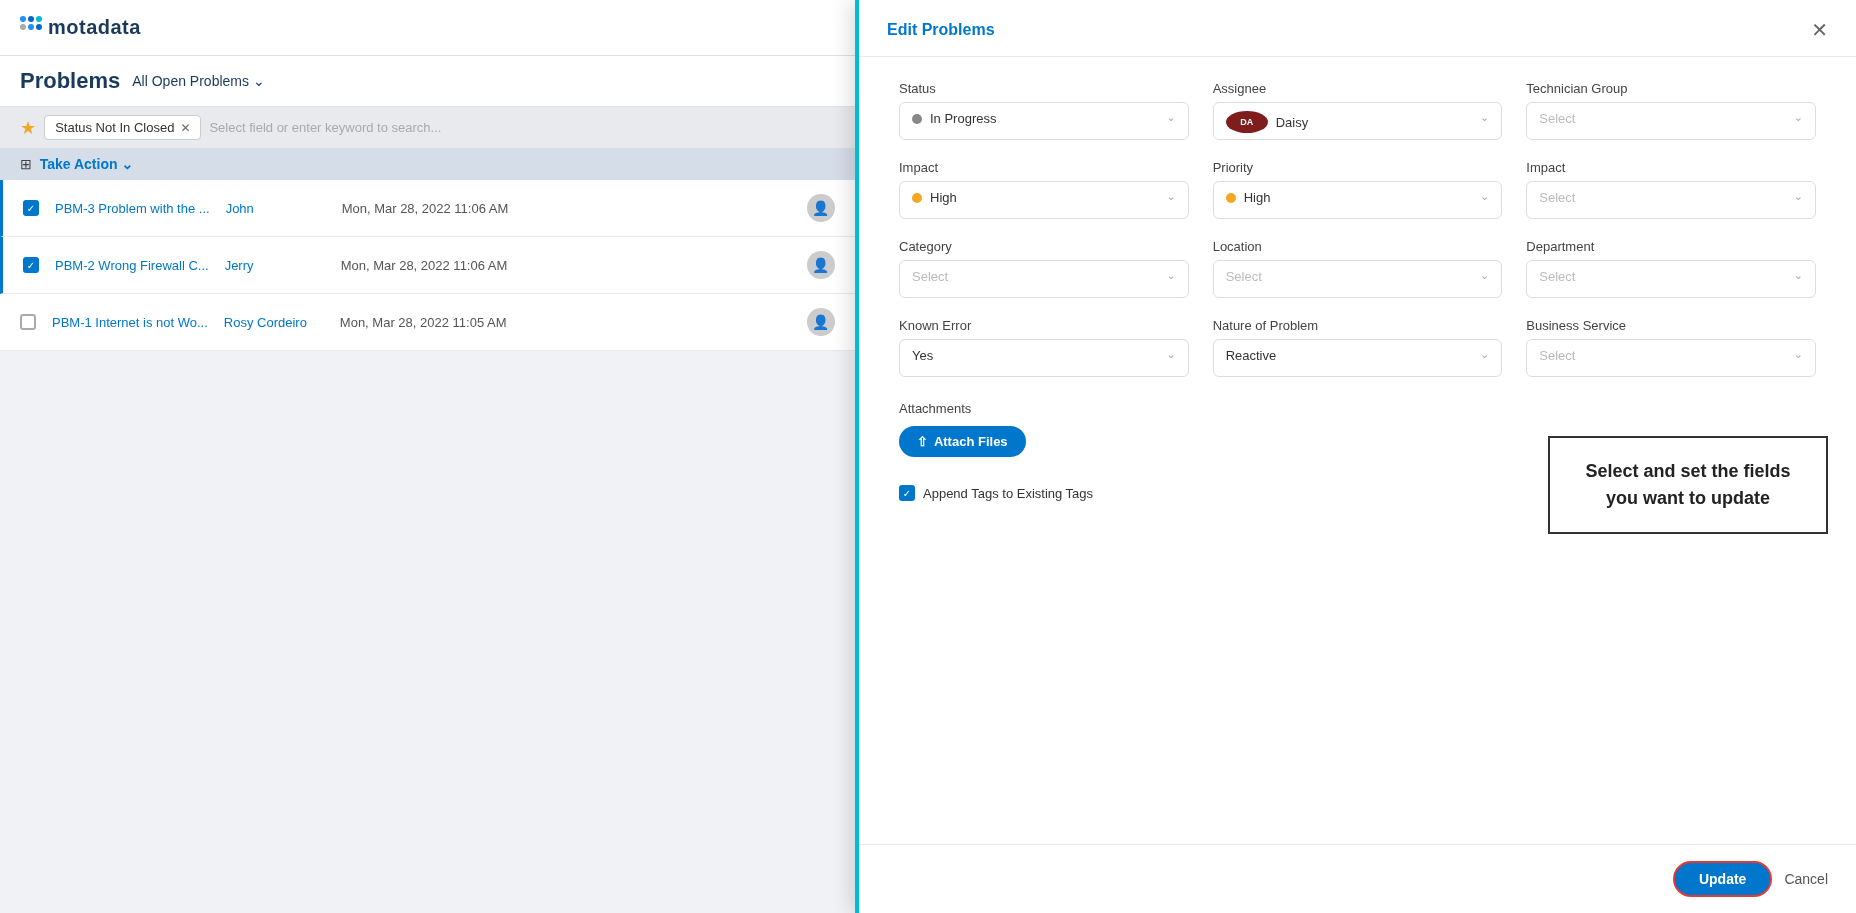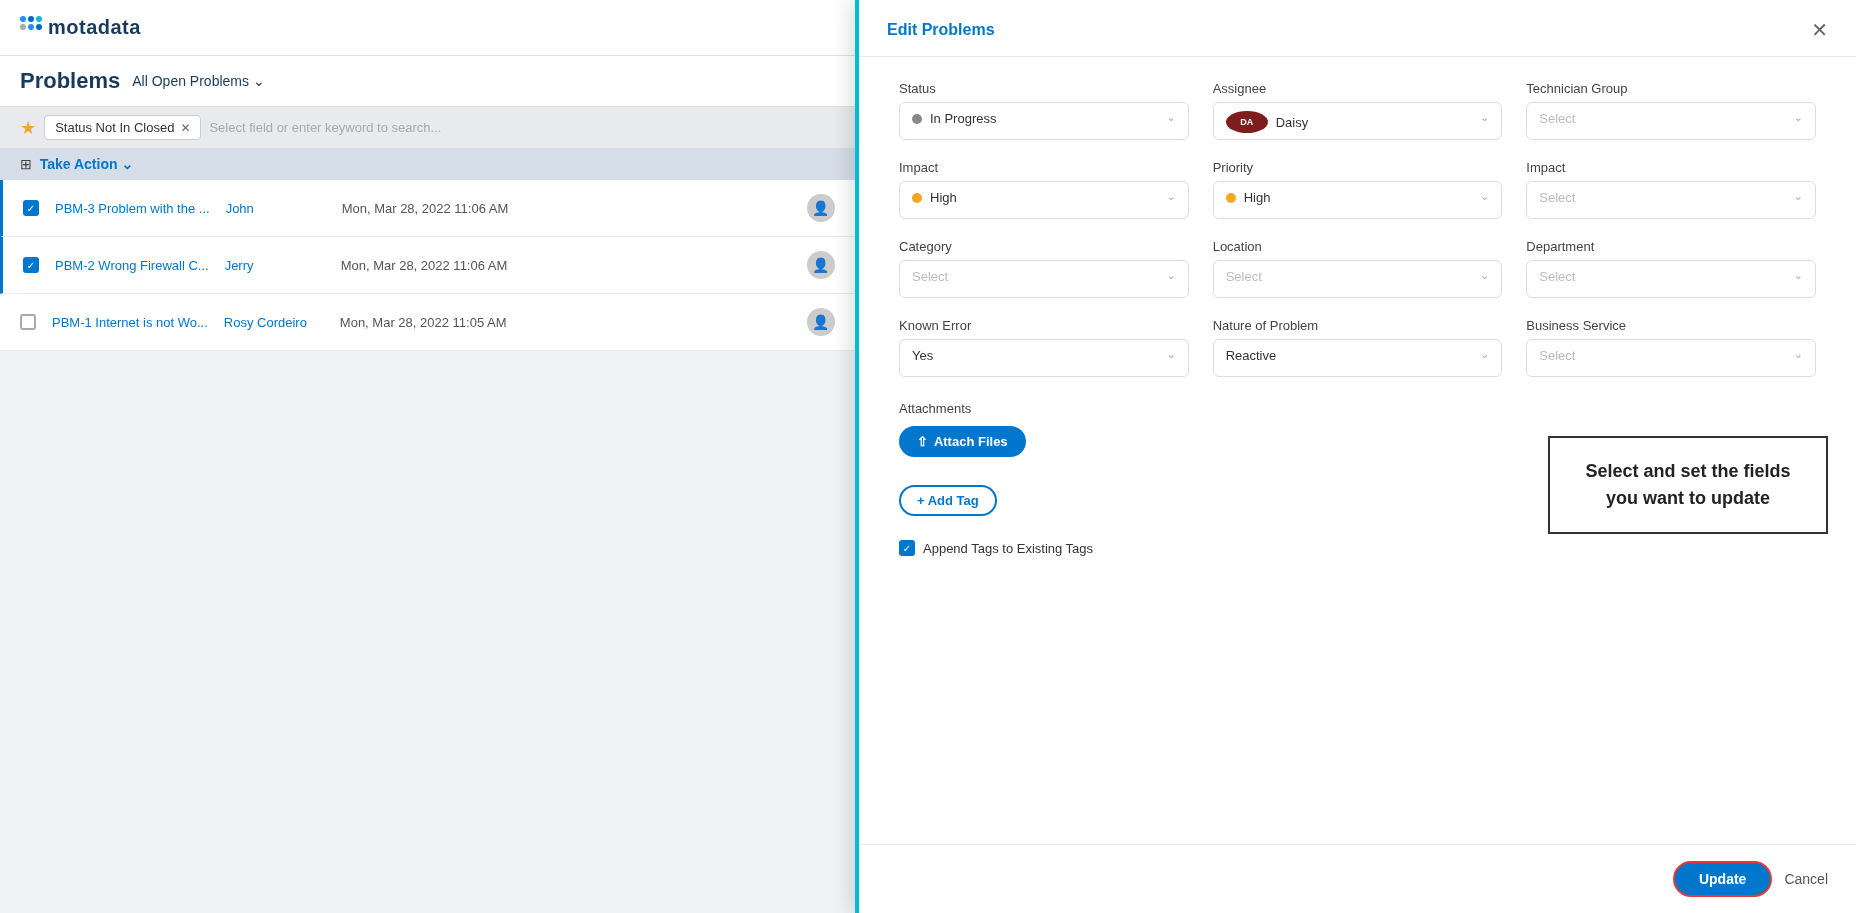--- a/index.html
+++ b/index.html
@@ -635,23 +635,20 @@
     </div>
 
     <div class="attachments-section">
       <div class="attachments-label">Attachments</div>
       <button class="attach-btn">
         <span>⇧</span>
         <span>Attach Files</span>
       </button>
     </div>
 
-    <div style="margin-bottom: 12px;">
-      <button class="add-tag-btn">+ Add Tag</button>
-    </div>
 
     <div class="append-tags-row">
       <div class="append-checkbox">
         <span style="color:#fff;font-size:10px;">✓</span>
       </div>
       <span>Append Tags to Existing Tags</span>
     </div>
 
     <div class="hint-box">
       <span>Select and set the fields you want to update</span>

